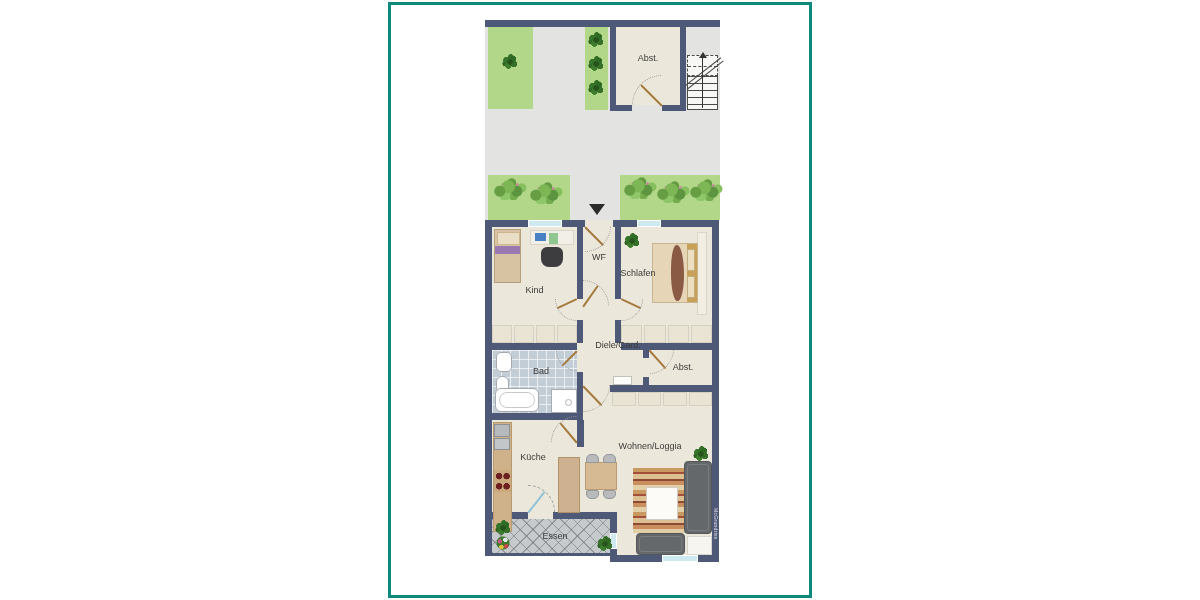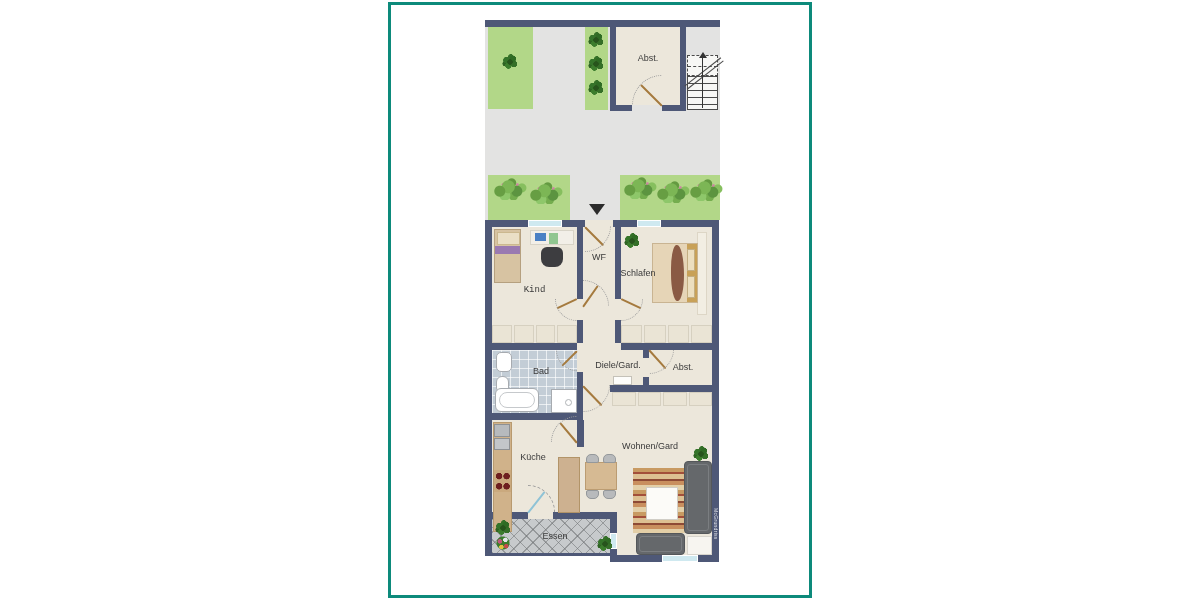--- a/index.html
+++ b/index.html
@@ -154,21 +154,21 @@
     <div style="position:absolute;left:4px;top:2px;width:11px;height:8px;background:#4a80c4;"></div>
     <div style="position:absolute;left:18px;top:2px;width:9px;height:11px;background:#90c690;"></div>
   </div>
   <div style="position:absolute;left:56px;top:227px;width:22px;height:20px;background:#3d3d40;border-radius:6px 6px 8px 8px;"></div>
   <div class="cells" style="left:7px;top:305px;width:85px;height:18px;">
       <i></i>
       <i></i>
       <i></i>
       <i></i>
     </div>
-  <div class="lbl" style="left:7px;top:265px;width:85px;font-family:Liberation Mono, monospace;">Kind</div>
+  <div class="lbl" style="left:7px;top:265px;width:85px;">Kind</div>
 
   <div class="lbl" style="left:98px;top:232px;width:32px;">WF</div>
   <div class="door" style="left:100px;top:206px;width:26px;transform:rotate(45deg);"></div>
   <div class="arc q-br" style="left:74px;top:180px;width:52px;height:52px;"></div>
   <div class="door" style="left:92px;top:278px;width:22px;transform:rotate(155deg);"></div>
   <div class="arc q-bl" style="left:70px;top:257px;width:44px;height:44px;"></div>
   <div class="door" style="left:136px;top:278px;width:22px;transform:rotate(25deg);"></div>
   <div class="arc q-br" style="left:114px;top:257px;width:44px;height:44px;"></div>
   <div class="door" style="left:98px;top:286px;width:26px;transform:rotate(-55deg);"></div>
   <div class="arc q-tr" style="left:72px;top:260px;width:52px;height:52px;"></div>
@@ -194,21 +194,21 @@
   <div class="white-fixture" style="left:10px;top:368px;width:44px;height:24px;border-radius:6px;">
     <div style="position:absolute;inset:3px;border:1px solid #c6c9cc;border-radius:8px;"></div>
   </div>
   <div class="white-fixture" style="left:66px;top:369px;width:26px;height:24px;">
     <div style="position:absolute;right:4px;top:9px;width:5px;height:5px;border:1px solid #b0b3b6;border-radius:50%;"></div>
   </div>
   <div class="lbl" style="left:40px;top:346px;width:32px;">Bad</div>
   <div class="door" style="left:92px;top:330px;width:21px;transform:rotate(135deg);"></div>
   <div class="arc q-bl" style="left:71px;top:309px;width:42px;height:42px;"></div>
 
-  <div class="lbl" style="left:103px;top:340px;width:60px;">Diele/Gard.</div>
+  <div class="lbl" style="left:103px;top:320px;width:60px;">Diele/Gard.</div>
   <div style="position:absolute;left:128px;top:356px;width:19px;height:9px;background:#fdfdfb;border:1px solid #c4c1b8;box-sizing:border-box;"></div>
   <div class="lbl" style="left:178px;top:342px;width:40px;">Abst.</div>
   <div class="door" style="left:164px;top:329px;width:25px;transform:rotate(48deg);"></div>
   <div class="arc q-br" style="left:139px;top:304px;width:50px;height:50px;"></div>
   <div class="door" style="left:98px;top:365px;width:27px;transform:rotate(46deg);"></div>
   <div class="arc q-br" style="left:71px;top:338px;width:54px;height:54px;"></div>
   <div class="cells" style="left:127px;top:372px;width:100px;height:14px;">
       <i></i>
       <i></i>
       <i></i>
@@ -227,21 +227,21 @@
   <div class="lbl" style="left:26px;top:432px;width:44px;">Küche</div>
   <div class="door" style="left:92px;top:422px;width:26px;transform:rotate(-130deg);"></div>
   <div class="arc q-tl" style="left:66px;top:396px;width:52px;height:52px;"></div>
 
   <div style="position:absolute;left:100px;top:442px;width:32px;height:28px;background:#d6ba93;border:1px solid #bb9c72;box-sizing:border-box;"></div>
   <div style="position:absolute;left:101px;top:434px;width:13px;height:9px;background:#b8babc;border:1px solid #94989b;border-radius:5px 5px 2px 2px;box-sizing:border-box;"></div>
   <div style="position:absolute;left:118px;top:434px;width:13px;height:9px;background:#b8babc;border:1px solid #94989b;border-radius:5px 5px 2px 2px;box-sizing:border-box;"></div>
   <div style="position:absolute;left:101px;top:470px;width:13px;height:9px;background:#b8babc;border:1px solid #94989b;border-radius:2px 2px 5px 5px;box-sizing:border-box;"></div>
   <div style="position:absolute;left:118px;top:470px;width:13px;height:9px;background:#b8babc;border:1px solid #94989b;border-radius:2px 2px 5px 5px;box-sizing:border-box;"></div>
 
-  <div class="lbl" style="left:125px;top:421px;width:80px;">Wohnen/Gard</div>
+  <div class="lbl" style="left:125px;top:421px;width:80px;">Wohnen/Loggia</div>
   <div class="rug" style="left:148px;top:448px;width:59px;height:65px;"></div>
   <div style="position:absolute;left:161px;top:467px;width:32px;height:33px;background:#fcfbf8;border:1px solid #d0cdc6;box-sizing:border-box;"></div>
   <div class="sofa" style="left:199px;top:441px;width:28px;height:73px;"></div>
   <div class="sofa" style="left:151px;top:513px;width:49px;height:22px;"></div>
   <div style="position:absolute;left:202px;top:516px;width:25px;height:19px;background:#f7f5f0;border:1px solid #d8d5cd;box-sizing:border-box;"></div>
   <span class="plantstar" style="left:208px;top:426px;"></span>
 
   <div class="lbl" style="left:40px;top:511px;width:60px;">Essen</div>
   <span class="plantstar" style="left:10px;top:500px;"></span>
   <span class="flowers" style="left:10px;top:515px;"></span>

